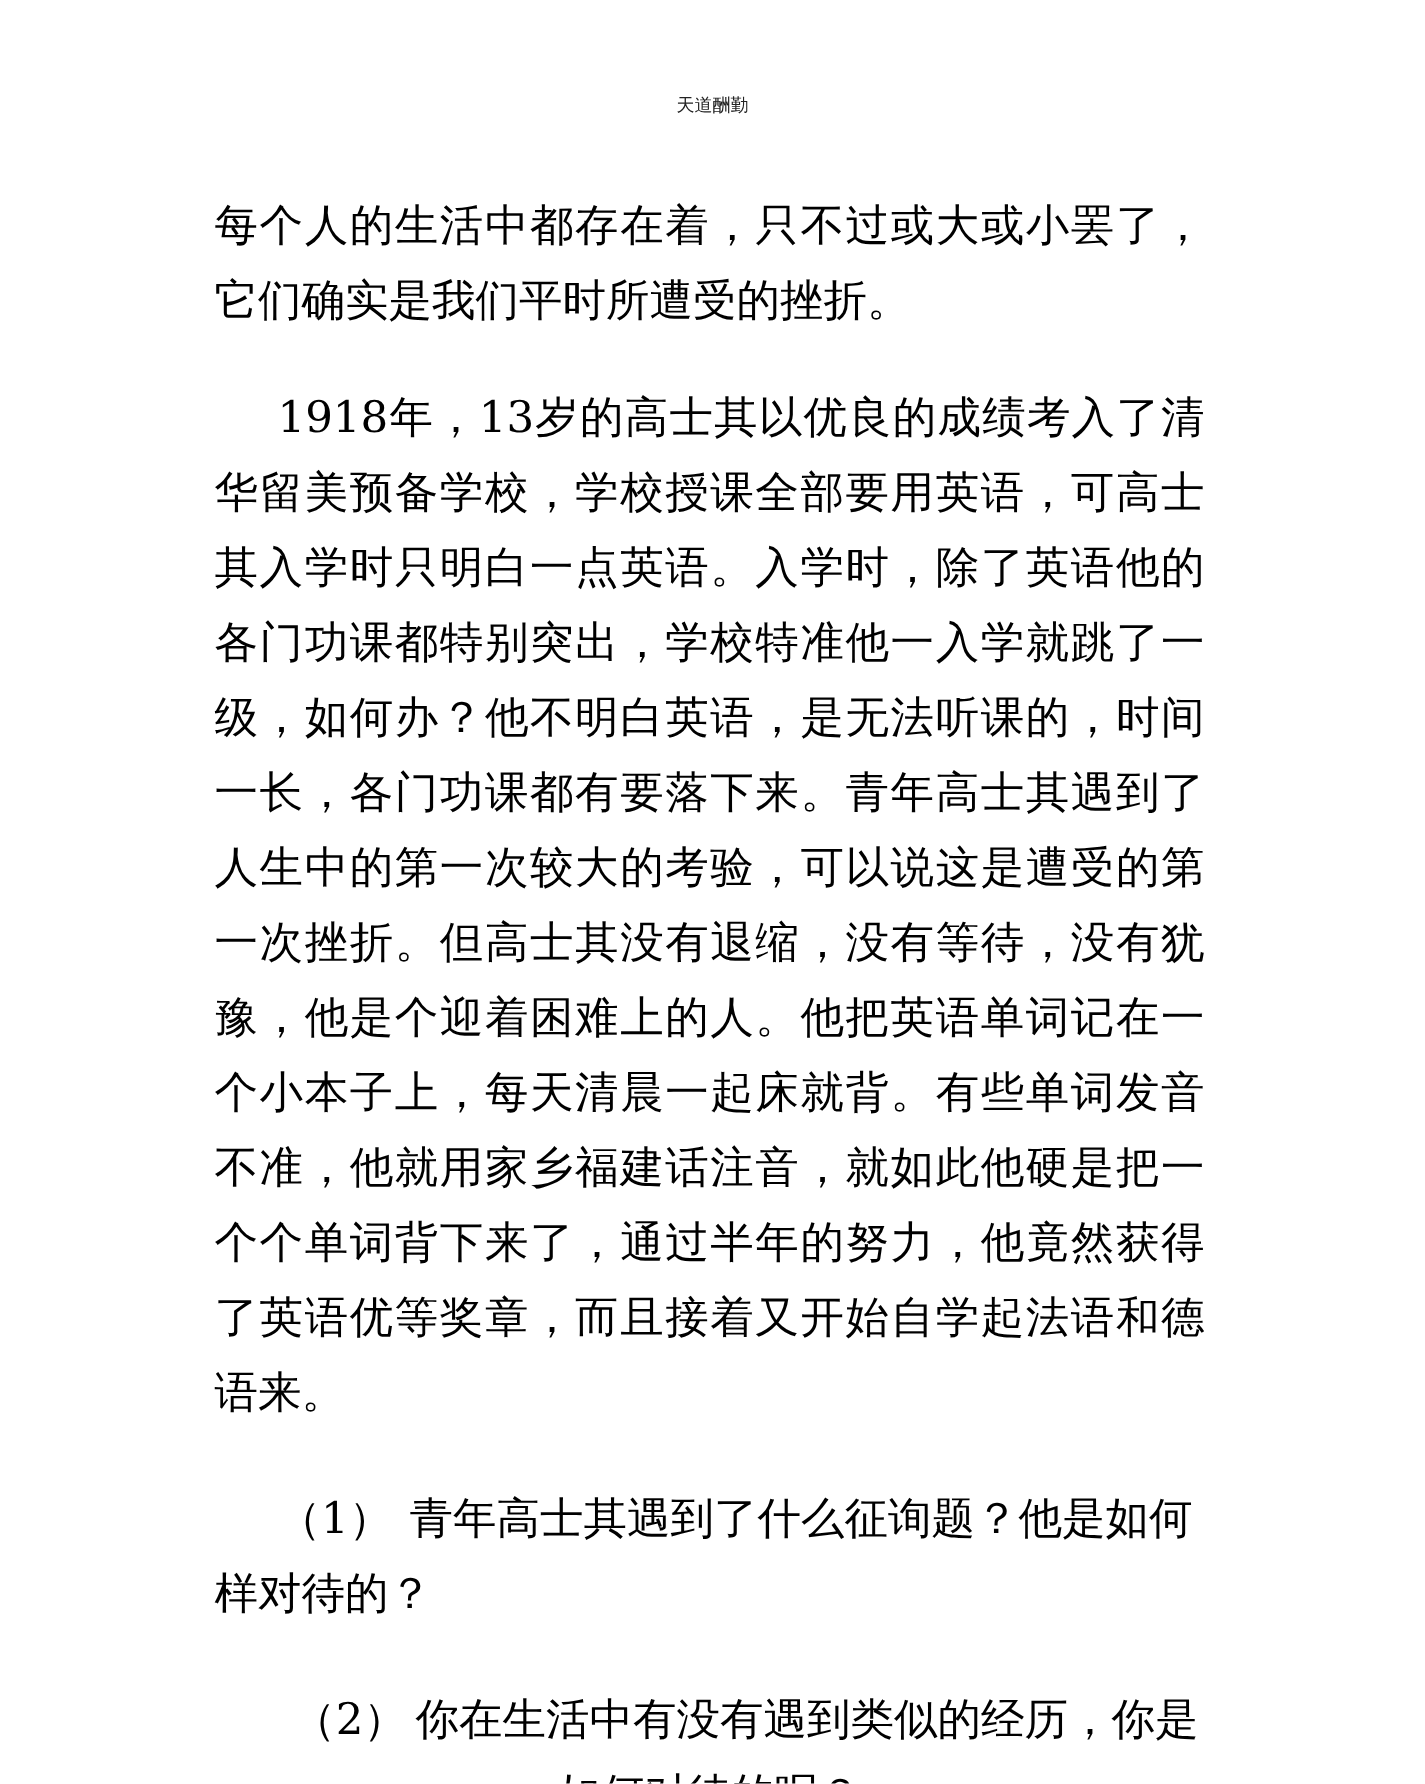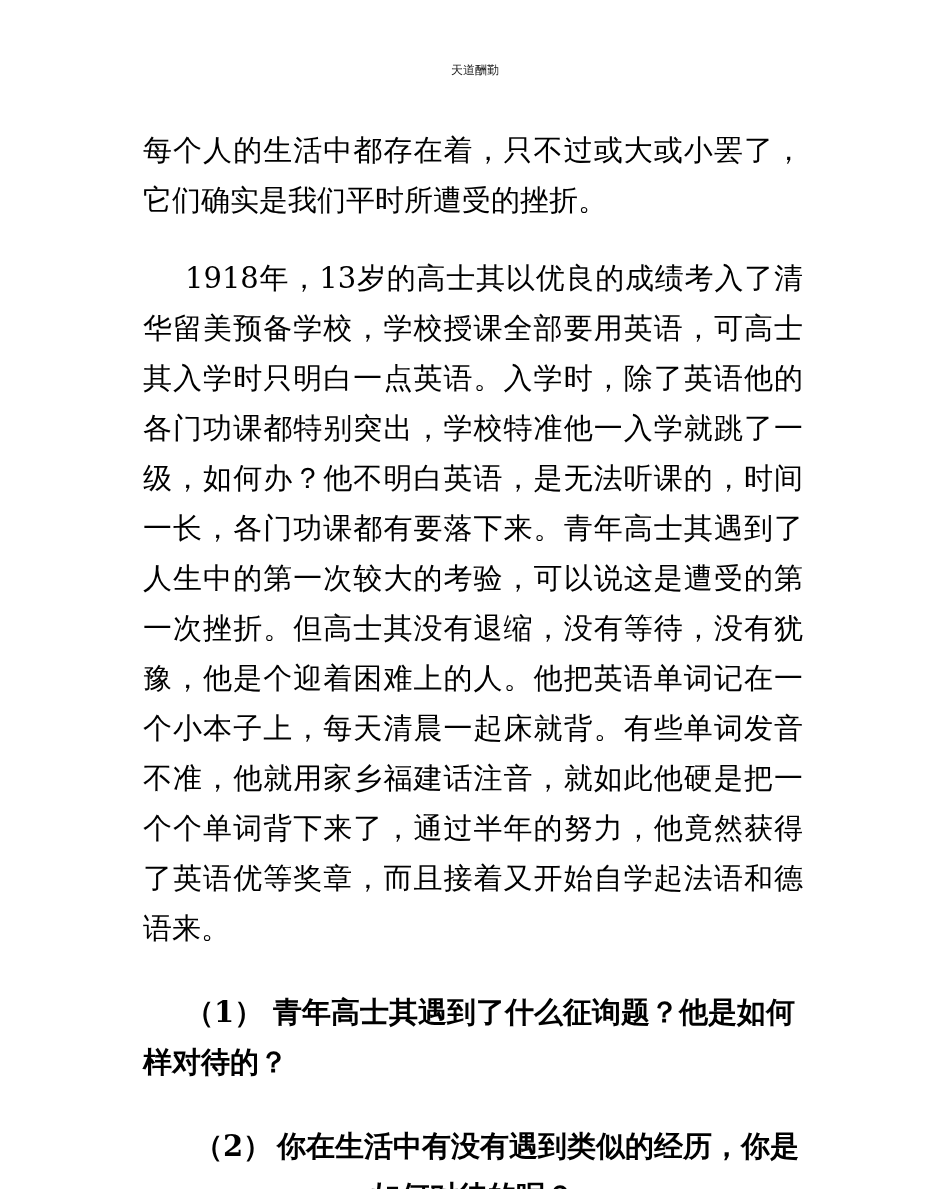--- a/index.html
+++ b/index.html
@@ -40,21 +40,20 @@
     }
     .indent {
       text-indent: 42px;
     }
     .gap {
       margin-top: 28px;
     }
     .question {
       margin: 0;
       position: relative;
-      font-weight: bold;
     }
     .q-num {
       display: inline-block;
       width: 130px;
       padding-left: 42px;
       box-sizing: border-box;
     }
   </style>
 </head>
 <body>

